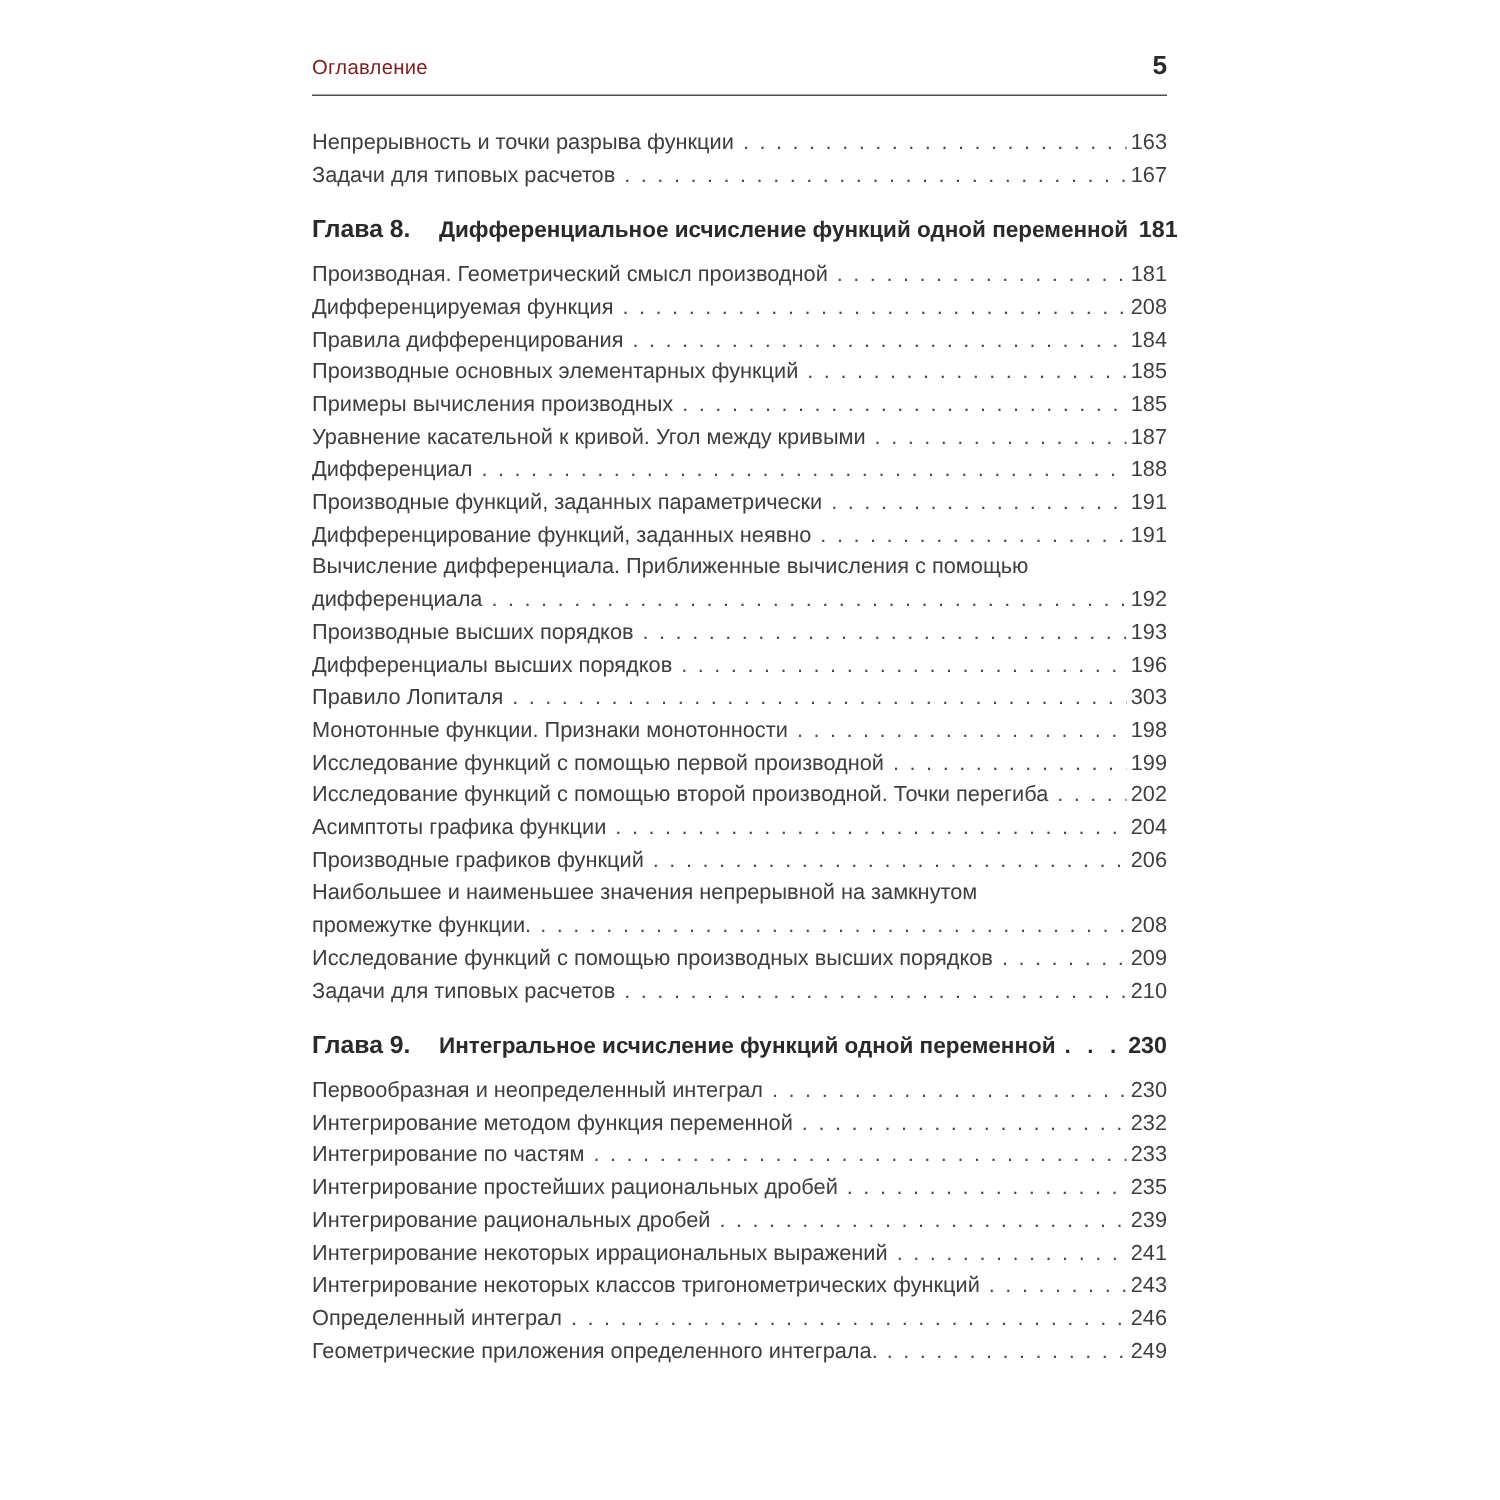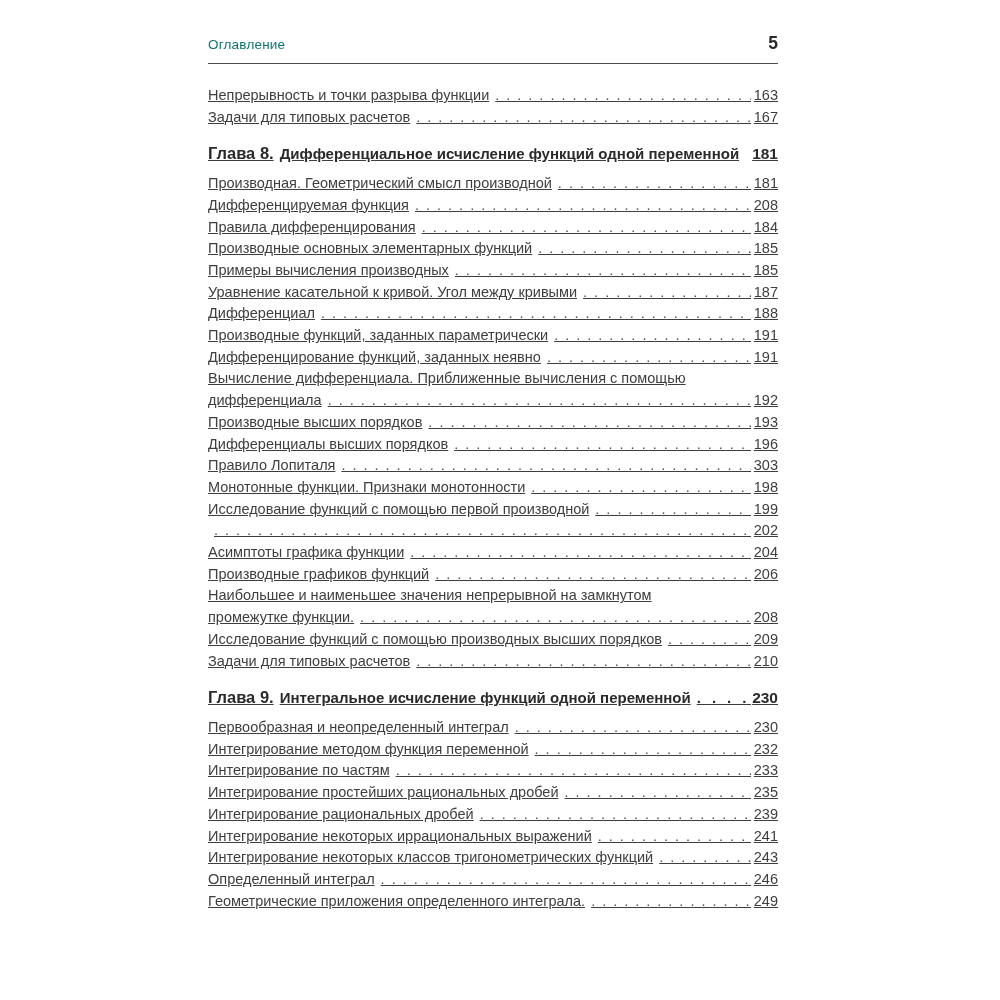--- a/index.html
+++ b/index.html
@@ -21,30 +21,29 @@
   .header {
     display: flex;
     justify-content: space-between;
     align-items: baseline;
     border-bottom: 1.5px solid #4f4f4f;
     padding-bottom: 9px;
   }
   .running {
     font-size: 13.5px;
     letter-spacing: 0.2px;
-    color: #0f766e;
+    color: #7f1d1d;
   }
   .hdr-pageno {
     font-size: 17.5px;
     font-weight: bold;
     color: #2a2a2a;
   }
   .toc {
     padding-top: 21px;
-    text-decoration: underline;
   }
   .row {
     display: flex;
     align-items: baseline;
     line-height: 21.7px;
     font-size: 14.5px;
   }
   .title {
     white-space: nowrap;
     flex: 0 0 auto;
@@ -71,21 +70,21 @@
     white-space: nowrap;
   }
   .chapter-row {
     margin: 15px 0 8px 0;
     font-weight: bold;
     color: #2a2a2a;
     font-size: 15px;
   }
   .ch-label {
     font-size: 16.5px;
-    margin-right: 6px;
+    margin-right: 19px;
     white-space: nowrap;
   }
   .ch-title {
     white-space: nowrap;
     text-align: right;
   }
   .ch-dots {
     letter-spacing: 11px;
     color: #2a2a2a;
   }
@@ -226,20 +225,21 @@
         </div>
         <div class="entry">
           <div class="row">
             <span class="title">Исследование функций с помощью первой производной</span>
             <span class="dots">..........................................................................................</span>
             <span class="page-num">199</span>
           </div>
         </div>
         <div class="entry">
           <div class="row">
+            <span class="title">Исследование функций с помощью второй производной. Точки перегиба</span>
             <span class="dots">..........................................................................................</span>
             <span class="page-num">202</span>
           </div>
         </div>
         <div class="entry">
           <div class="row">
             <span class="title">Асимптоты графика функции</span>
             <span class="dots">..........................................................................................</span>
             <span class="page-num">204</span>
           </div>

